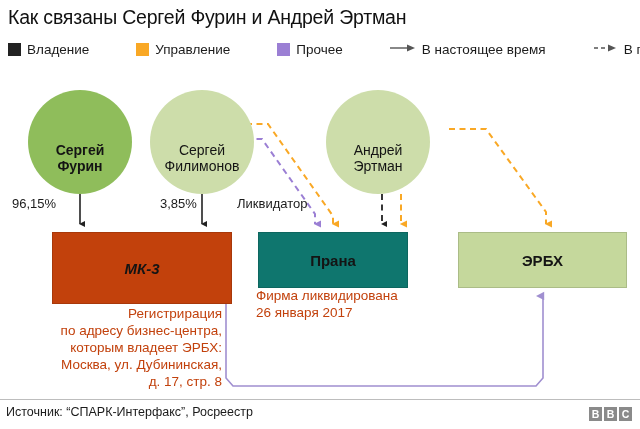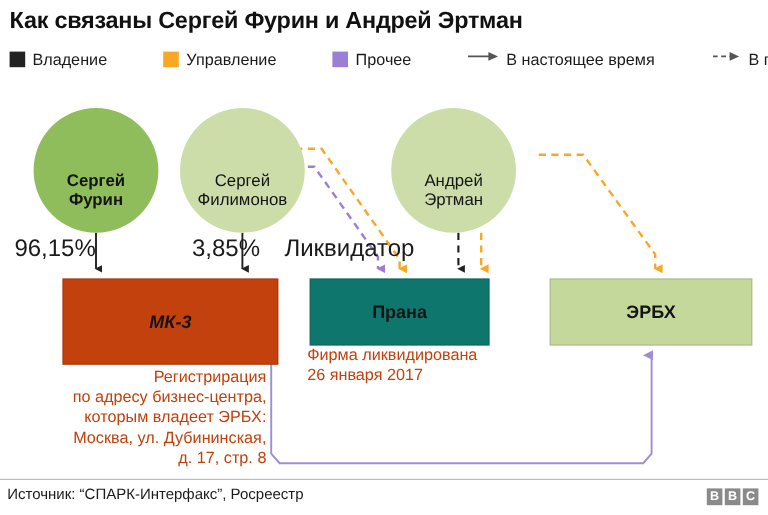--- a/index.html
+++ b/index.html
@@ -9,21 +9,21 @@
     font-family:"Liberation Sans","DejaVu Sans",sans-serif;
     color:#1b1b1b;
     overflow:hidden;
     position:relative;
   }
   #root{position:relative;width:640px;height:429px;}
 
   
   .title{
     position:absolute;left:8px;top:6px;
-    font-size:19.5px;font-weight:bold;letter-spacing:-0.2px;
+    font-size:19.5px;font-weight:normal;letter-spacing:-0.2px;
     color:#111111;white-space:nowrap;
   }
 
   
   .legend{
     position:absolute;left:8px;top:40px;
     display:flex;align-items:center;
     white-space:nowrap;
     gap:34px;
   }
@@ -53,21 +53,21 @@
     display:flex;align-items:center;justify-content:center;
     font-size:15px;font-weight:bold;color:#141414;
     border:1px solid rgba(0,0,0,0.13);
     box-sizing:border-box;
   }
   #c-mk3{left:52px;top:232px;width:180px;height:72px;background:#c2410c;font-style:italic;}
   #c-prana{left:258px;top:232px;width:150px;height:56px;background:#0f766e;}
   #c-erbx{left:458px;top:232px;width:169px;height:56px;background:#c5d89c;}
 
   
-  .edgelabel{position:absolute;font-size:20px;color:#1b1b1b;white-space:nowrap;}
+  .edgelabel{position:absolute;font-size:13px;color:#1b1b1b;white-space:nowrap;}
   #lbl-9615{left:12px;top:196px;}
   #lbl-385{left:160px;top:196px;}
   #lbl-liq{left:237px;top:196px;}
 
   
   .note{position:absolute;font-size:13.5px;line-height:1.25;color:#c2410c;}
   #note-mk3{left:0px;top:306px;width:222px;text-align:right;}
   #note-prana{left:256px;top:288px;width:230px;text-align:left;}
 
   

